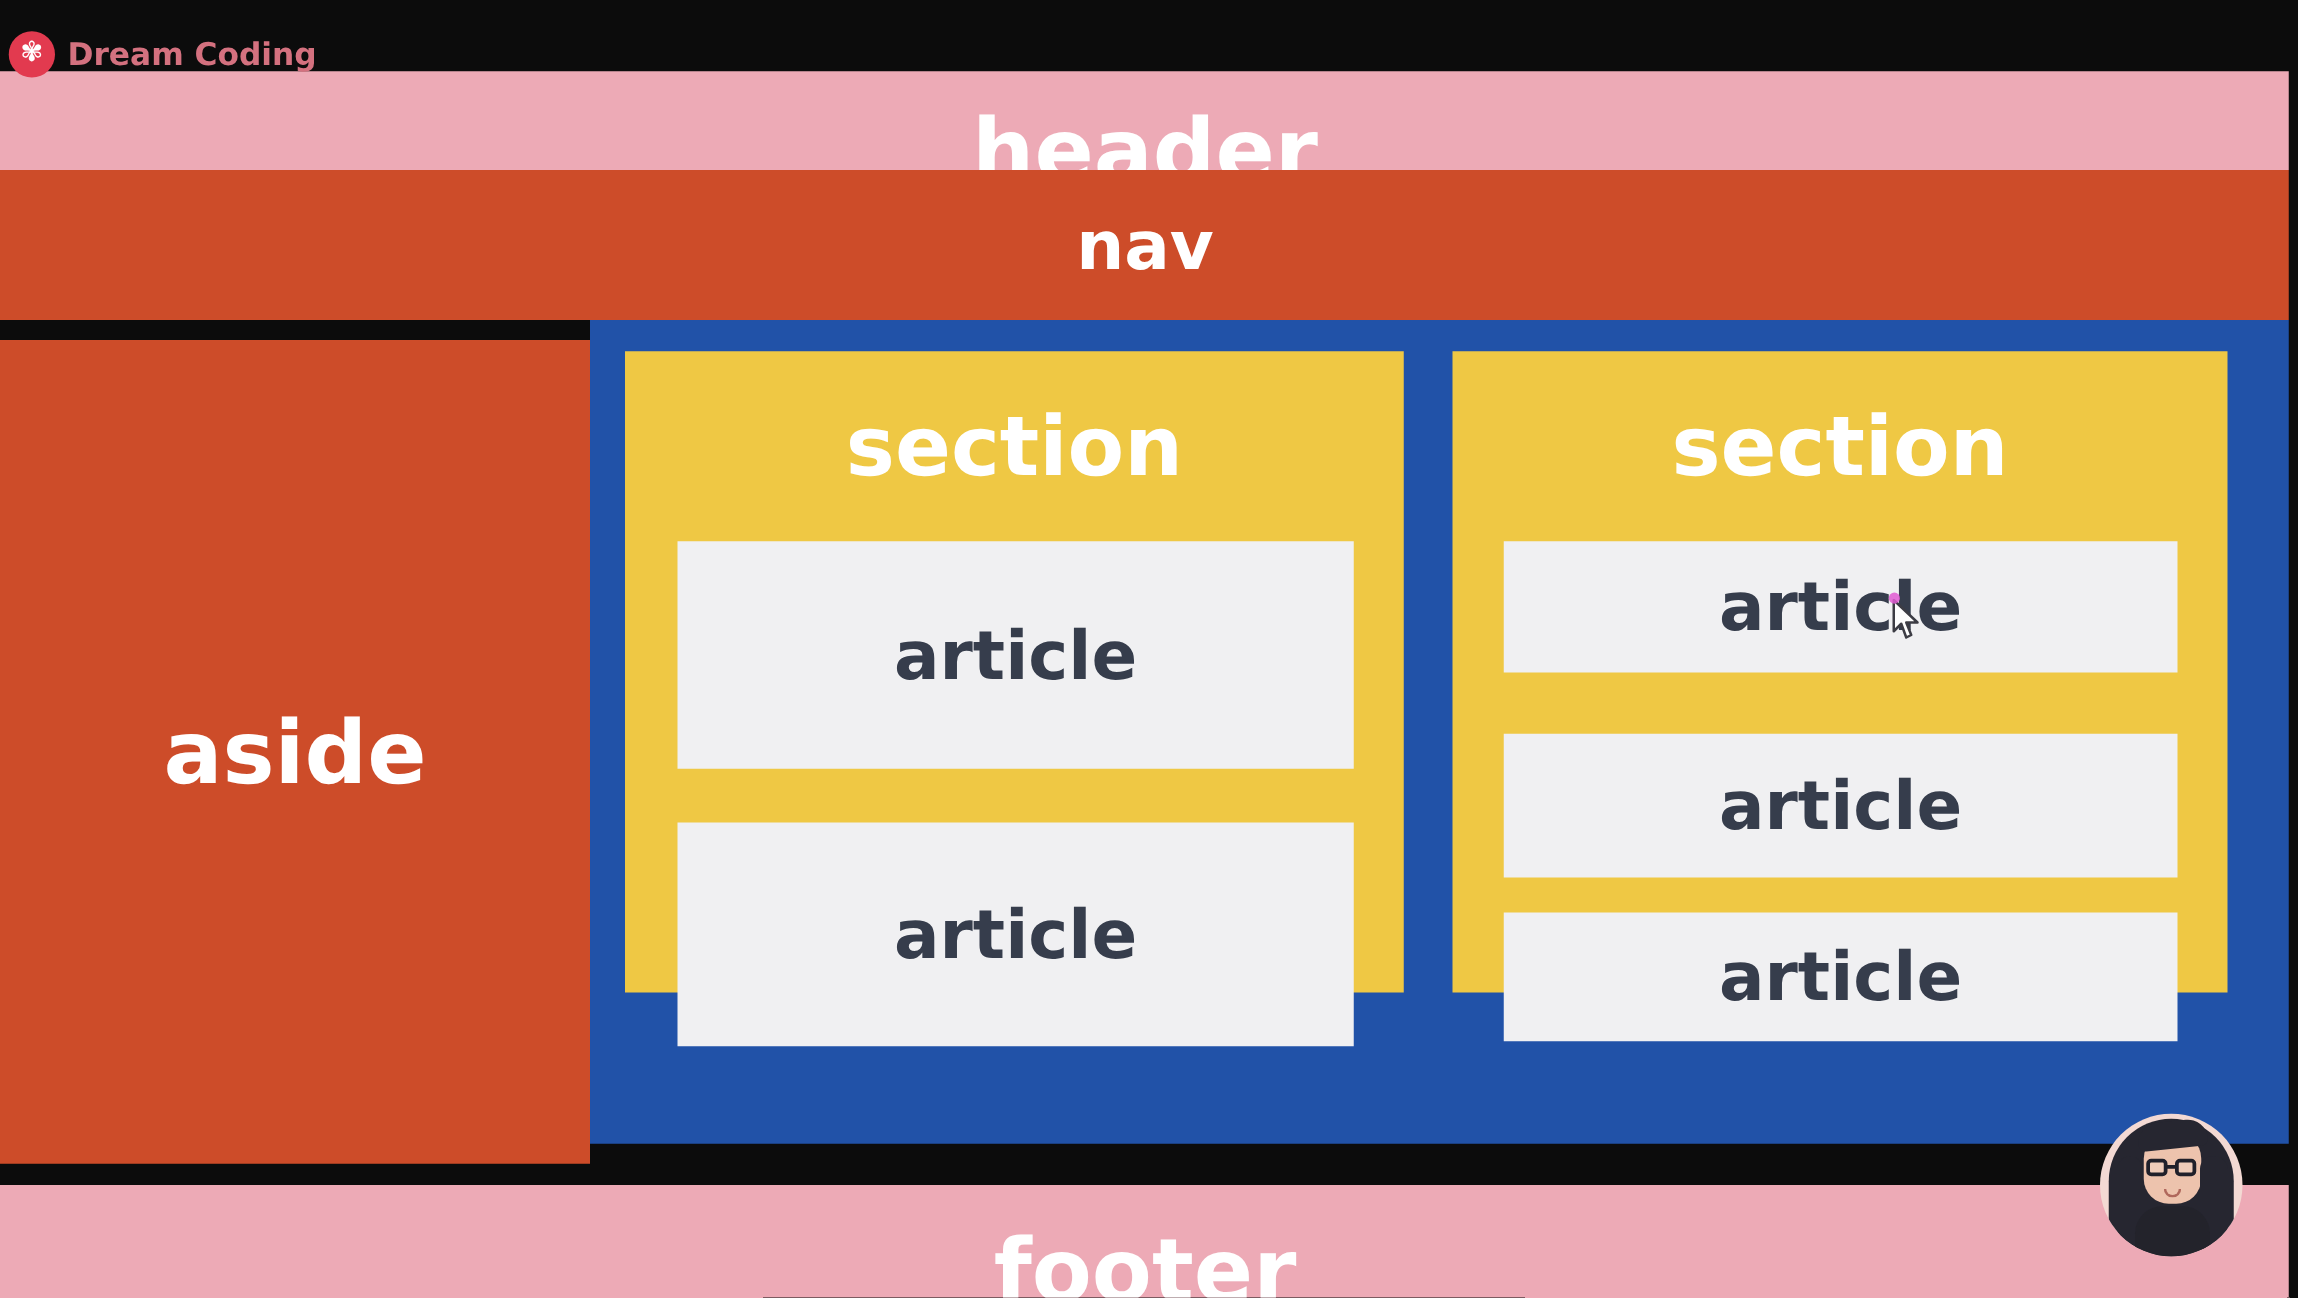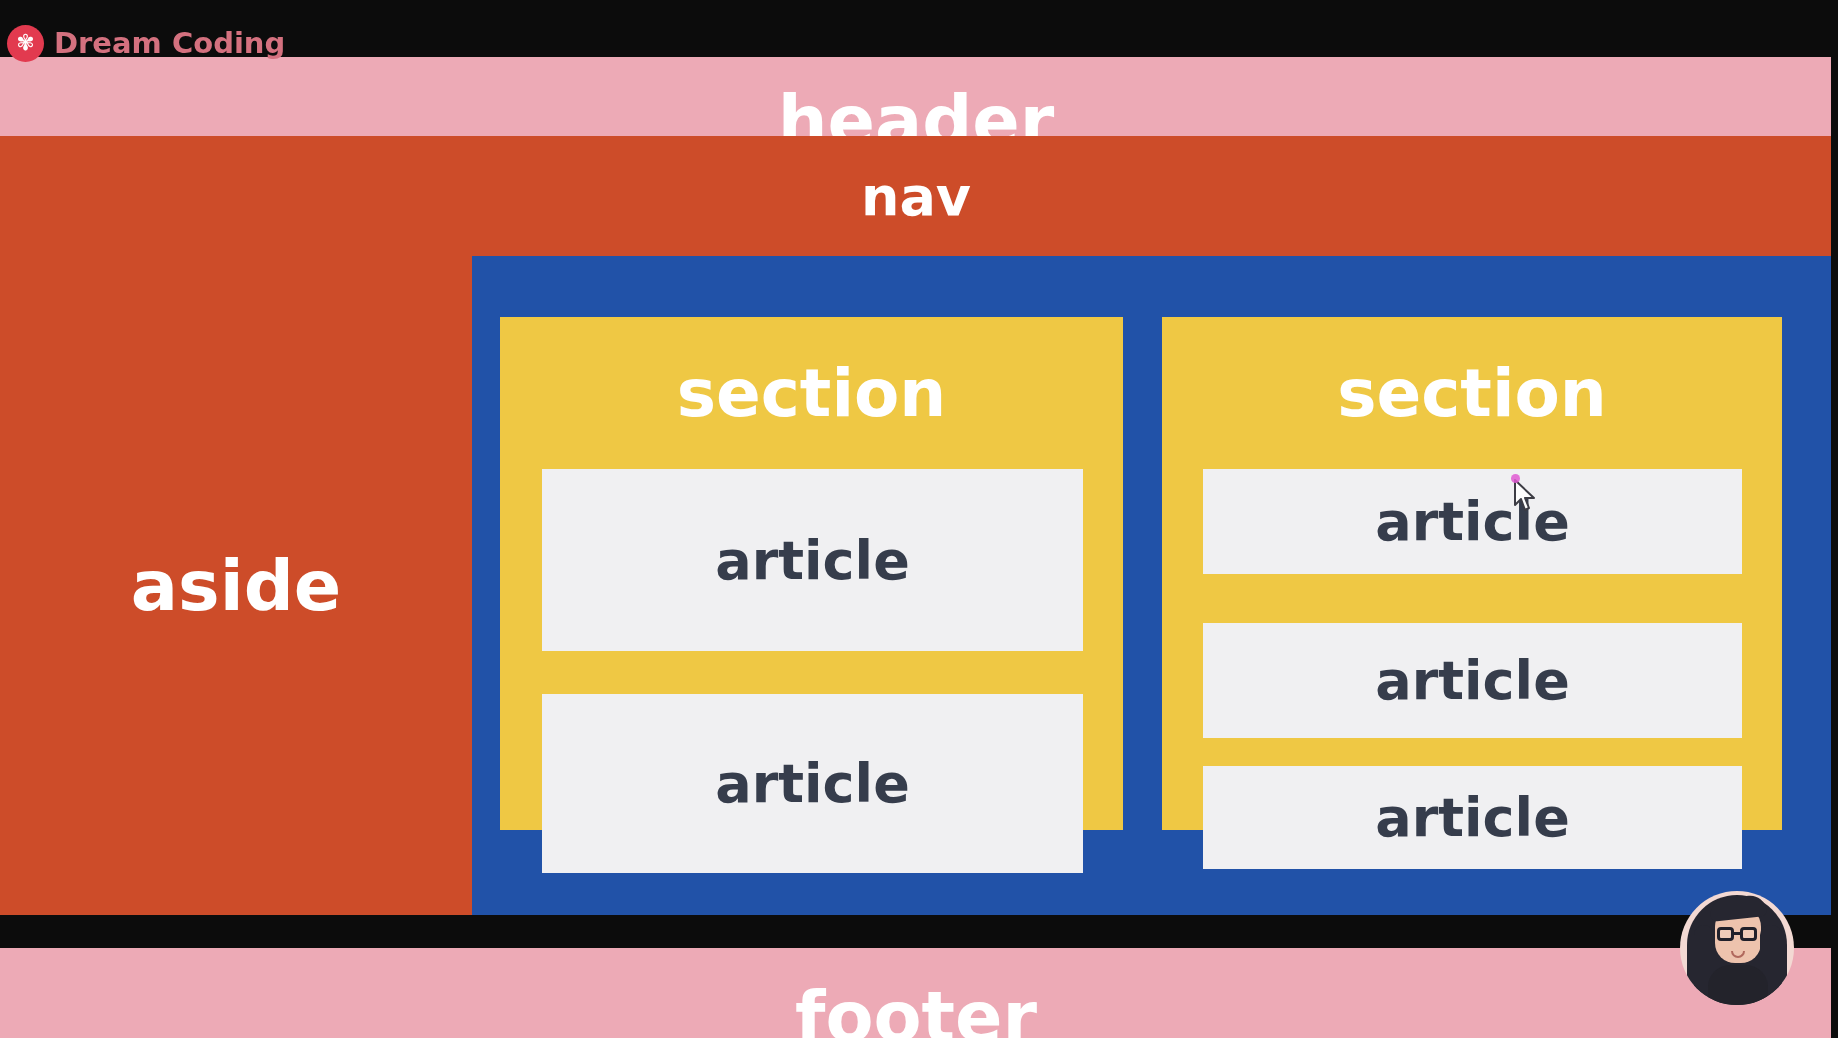--- a/index.html
+++ b/index.html
@@ -35,21 +35,21 @@
     background:var(--pink);
     margin-top:48px;
   }
   .header-band .label{font-size:70px;}
   .nav-band{
     position:absolute;left:0;top:136px;width:1832px;height:120px;
     background:var(--orange);
   }
   .nav-band .label{font-size:54px;}
   .aside-band{
-    position:absolute;left:0;top:256px;width:472px;height:659px;
+    position:absolute;left:0;top:272px;width:472px;height:659px;
     background:var(--orange);
     text-align:center;
   }
   .aside-band .label{font-size:70px;}
   .footer-band{
     position:absolute;left:0;top:948px;width:1832px;height:123px;
     background:var(--pink);
   }
   .footer-band .label{font-size:70px;padding-top:14px;}
 
@@ -58,30 +58,30 @@
     position:absolute;left:7px;top:24px;height:38px;
     display:flex;align-items:center;gap:10px;z-index:5;
   }
   .logo-circle{
     width:37px;height:37px;border-radius:50%;
     background:var(--logo-red);
     display:flex;align-items:center;justify-content:center;
     color:#ffffff;font-size:22px;line-height:1;
   }
   .logo-text{
-    color:var(--logo-text);font-weight:bold;font-size:29px;letter-spacing:0px;
+    color:var(--logo-text);font-weight:bold;font-size:25px;letter-spacing:0px;
   }
 
   
   .main-area{
     position:absolute;left:472px;top:256px;width:1360px;height:659px;
     background:var(--blue);
   }
   .section-box{
-    position:absolute;top:25px;height:513px;background:var(--yellow);margin-top:36px;
+    position:absolute;top:25px;height:513px;background:var(--yellow);
   }
   .section-left{left:28px;width:623px;}
   .section-right{left:690px;width:620px;}
   .section-title{
     position:absolute;left:0;top:0;width:100%;height:152px;
     display:flex;align-items:center;justify-content:center;
     color:var(--white-text);font-weight:bold;font-size:66px;
   }
   .article-box{
     position:absolute;background:var(--article-bg);

